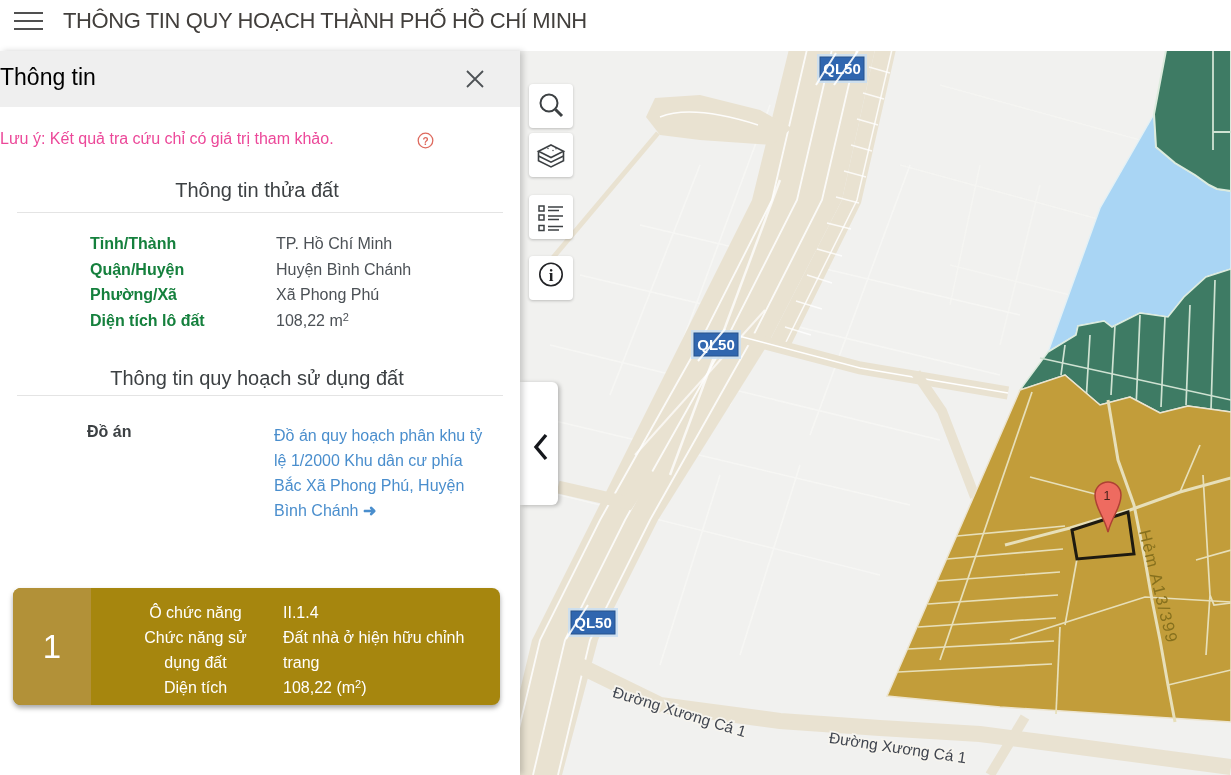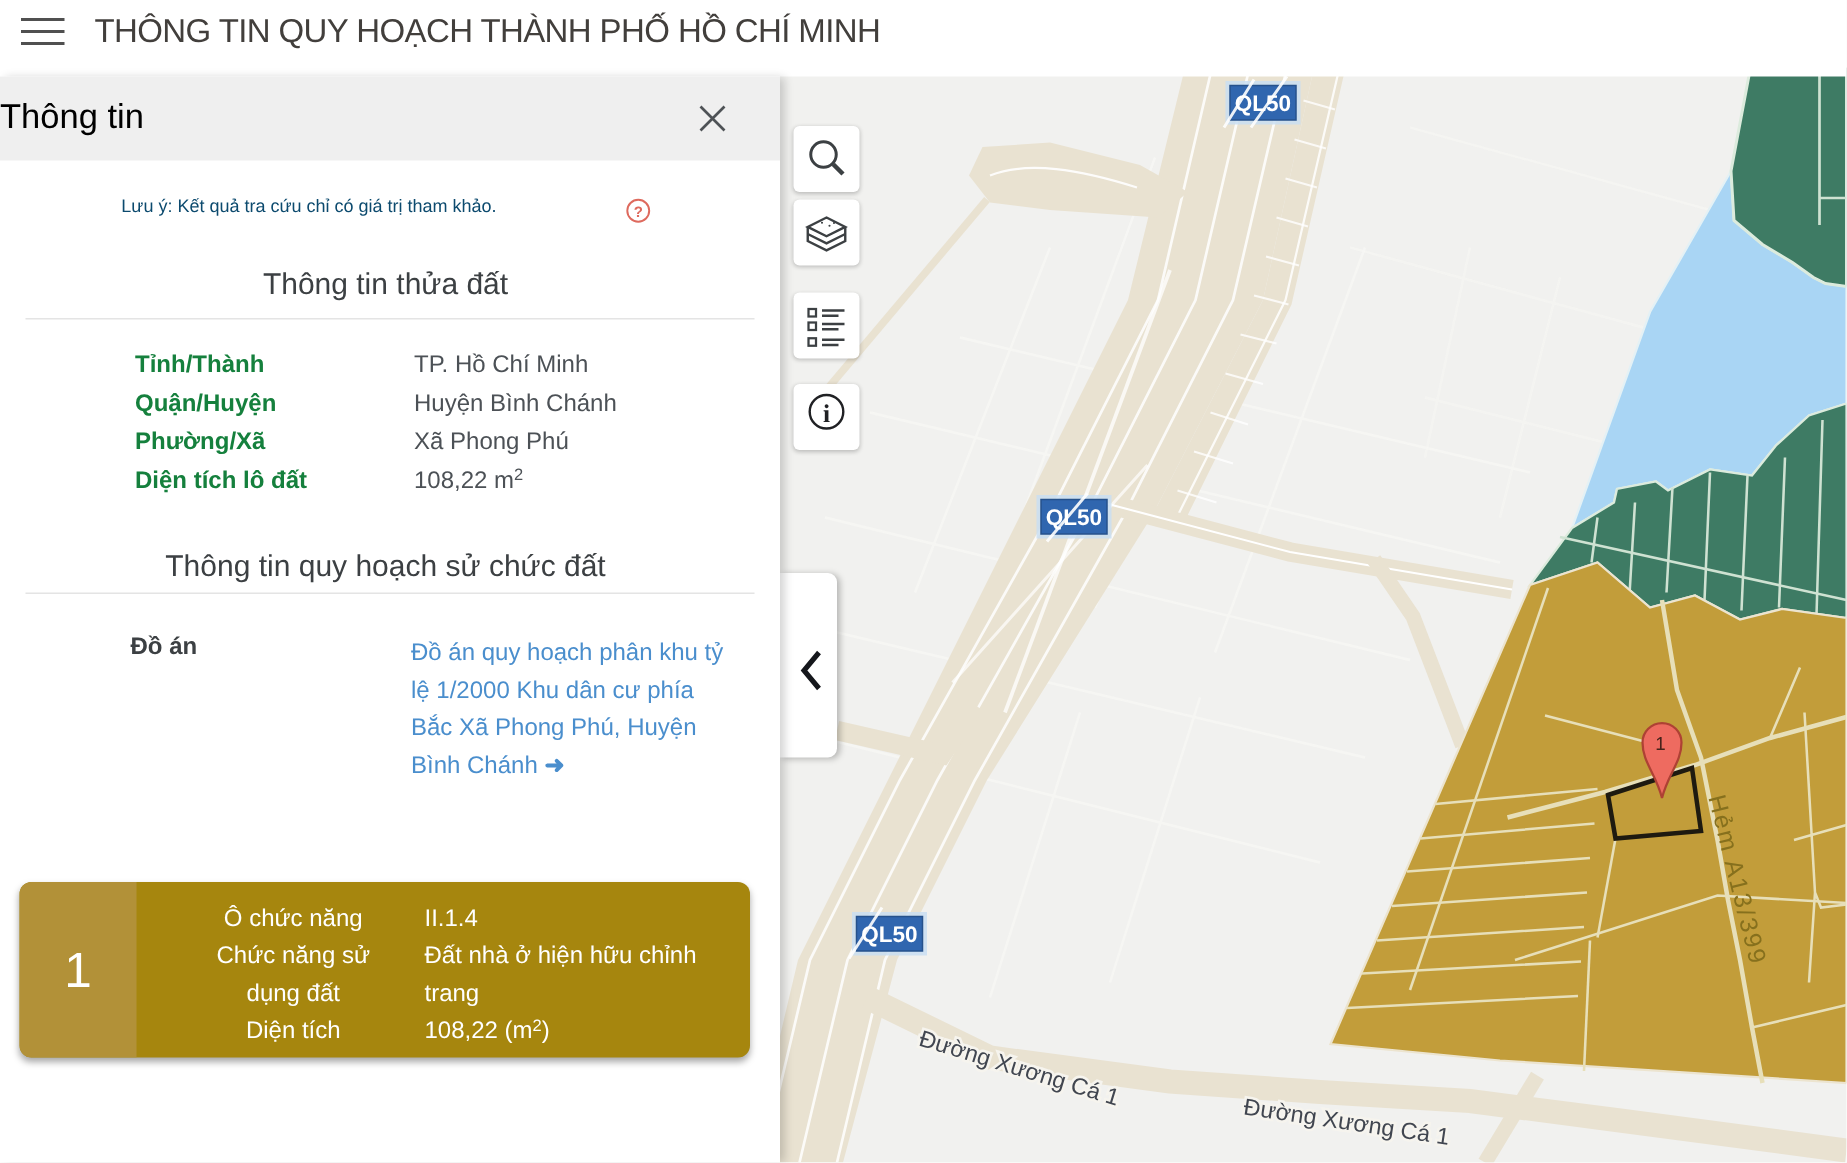--- a/index.html
+++ b/index.html
@@ -129,35 +129,35 @@
   <div class="abs" style="left:0;top:51px;width:520px;height:724px;background:#fff;box-shadow:3px 0 6px rgba(0,0,0,0.18);z-index:6;">
 
     <div class="abs" style="left:0;top:0;width:520px;height:56px;background:#efefef;"></div>
 
     <div class="abs" style="left:0;top:13px;width:497px;font-size:23px;color:#000000;font-weight:500;">Thông tin</div>
 
     <svg class="abs" style="left:464px;top:17px;" width="22" height="22" viewBox="0 0 22 22">
       <path d="M3,3 L19,19 M19,3 L3,19" stroke="#4e5256" stroke-width="1.8" fill="none"></path>
     </svg>
 
-    <div class="abs" style="left:0;top:79px;width:412px;text-align:center;font-size:12px;color:#0c4a6e;">Lưu ý: Kết quả tra cứu chỉ có giá trị tham khảo.</div>
+    <div class="abs" style="left:0;top:79px;width:412px;text-align:left;font-size:16px;color:#ec4899;">Lưu ý: Kết quả tra cứu chỉ có giá trị tham khảo.</div>
 
     <svg class="abs" style="left:417px;top:81px;" width="17" height="17" viewBox="0 0 17 17">
       <circle cx="8.5" cy="8.5" r="7.3" fill="none" stroke="#de6a5e" stroke-width="1.3"></circle>
       <text x="8.5" y="12.5" text-anchor="middle" font-size="10" font-weight="bold" fill="#de6a5e" font-family="Liberation Sans">?</text>
     </svg>
 
     <div class="abs" style="left:0;top:128px;width:514px;text-align:center;font-size:20px;color:#3c4043;font-weight:500;">Thông tin thửa đất</div>
 
     <div class="abs" style="left:17px;top:161px;width:486px;height:1px;background:#e4e4e4;"></div>
 
     <div class="abs" style="left:90px;top:180px;width:170px;font-size:16px;line-height:25.7px;font-weight:bold;color:#15803d;">Tỉnh/Thành<br>Quận/Huyện<br>Phường/Xã<br>Diện tích lô đất</div>
     <div class="abs" style="left:276px;top:180px;width:220px;font-size:16px;line-height:25.7px;color:#4c5156;">TP. Hồ Chí Minh<br>Huyện Bình Chánh<br>Xã Phong Phú<br>108,22 m<sup style="font-size:11px;">2</sup></div>
 
-    <div class="abs" style="left:0;top:316px;width:514px;text-align:center;font-size:20px;color:#3c4043;font-weight:500;">Thông tin quy hoạch sử chức đất</div>
+    <div class="abs" style="left:0;top:316px;width:514px;text-align:center;font-size:20px;color:#3c4043;font-weight:500;">Thông tin quy hoạch sử dụng đất</div>
 
     <div class="abs" style="left:17px;top:344px;width:486px;height:1px;background:#e4e4e4;"></div>
 
     <div class="abs" style="left:87px;top:372px;font-size:16px;font-weight:bold;color:#3c4043;">Đồ án</div>
 
     <div class="abs" style="left:274px;top:372px;width:215px;font-size:16px;line-height:25px;color:#4a8ecd;">Đồ án quy hoạch phân khu tỷ lệ 1/2000 Khu dân cư phía Bắc Xã Phong Phú, Huyện Bình Chánh <span style="font-weight:bold;">➜</span></div>
 
 
     <div class="abs" style="left:13px;top:537px;width:487px;height:117px;border-radius:8px;background:#a6860e;box-shadow:0 3px 5px rgba(0,0,0,0.35);overflow:hidden;">
 

